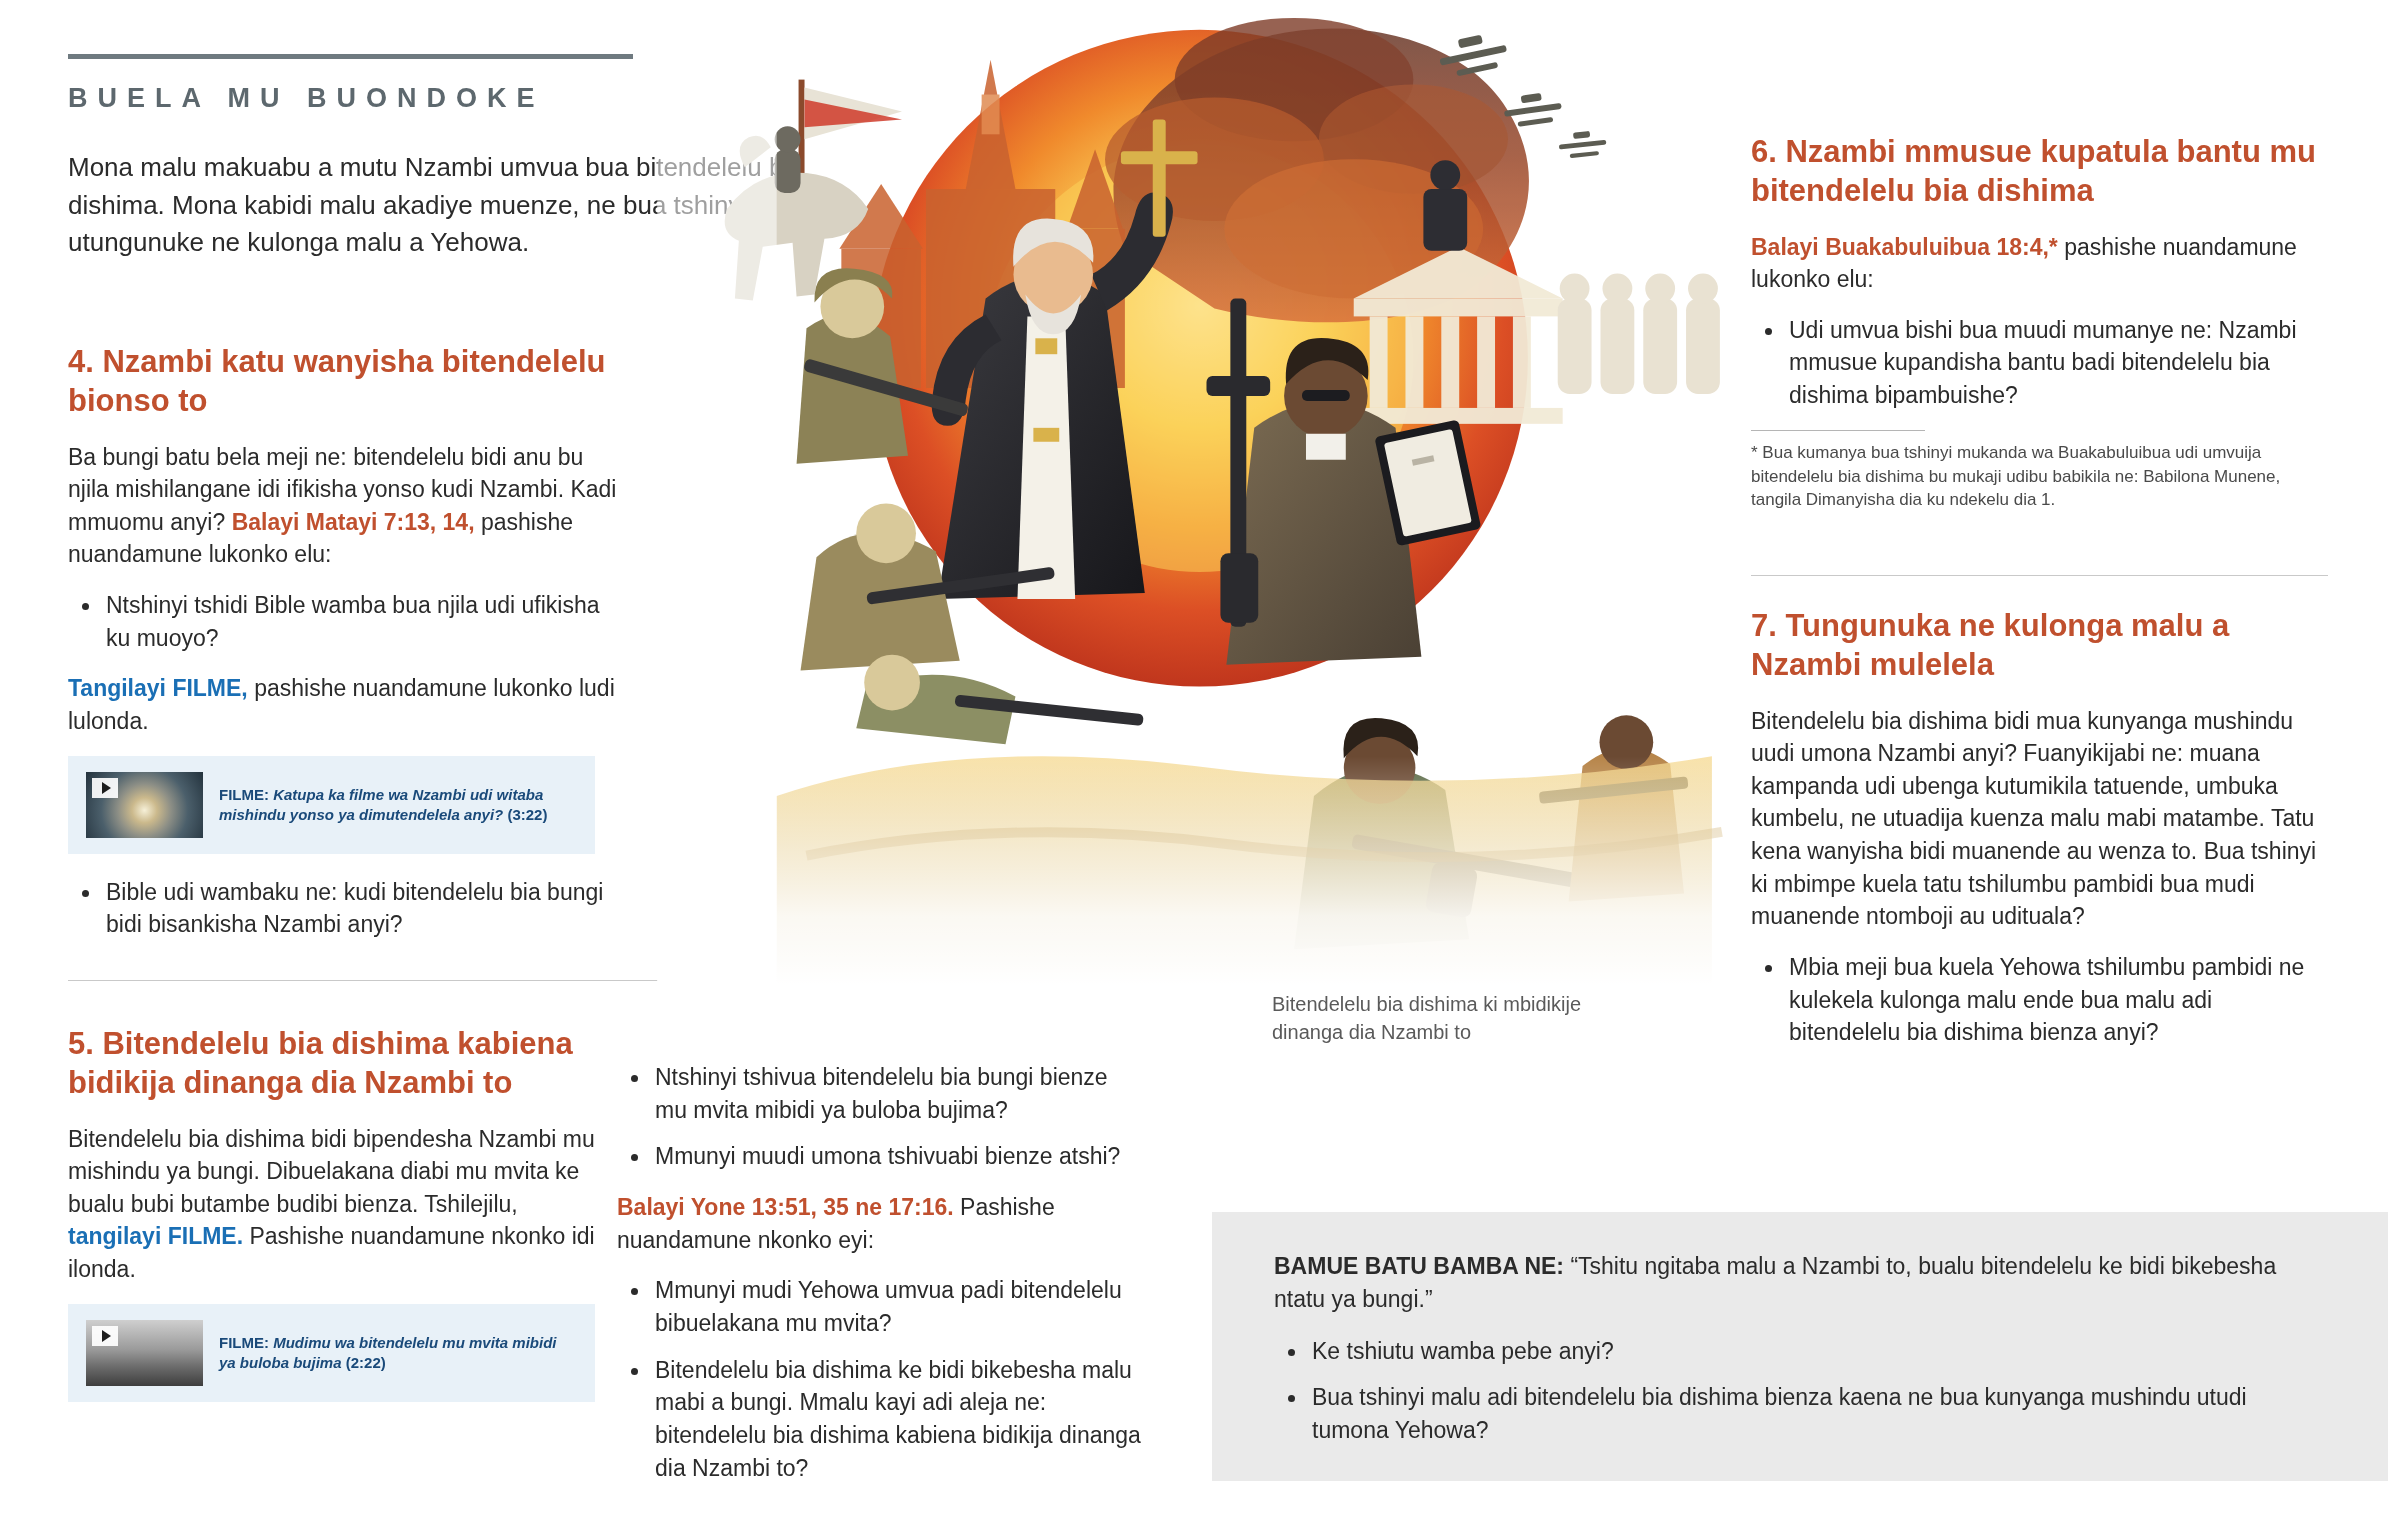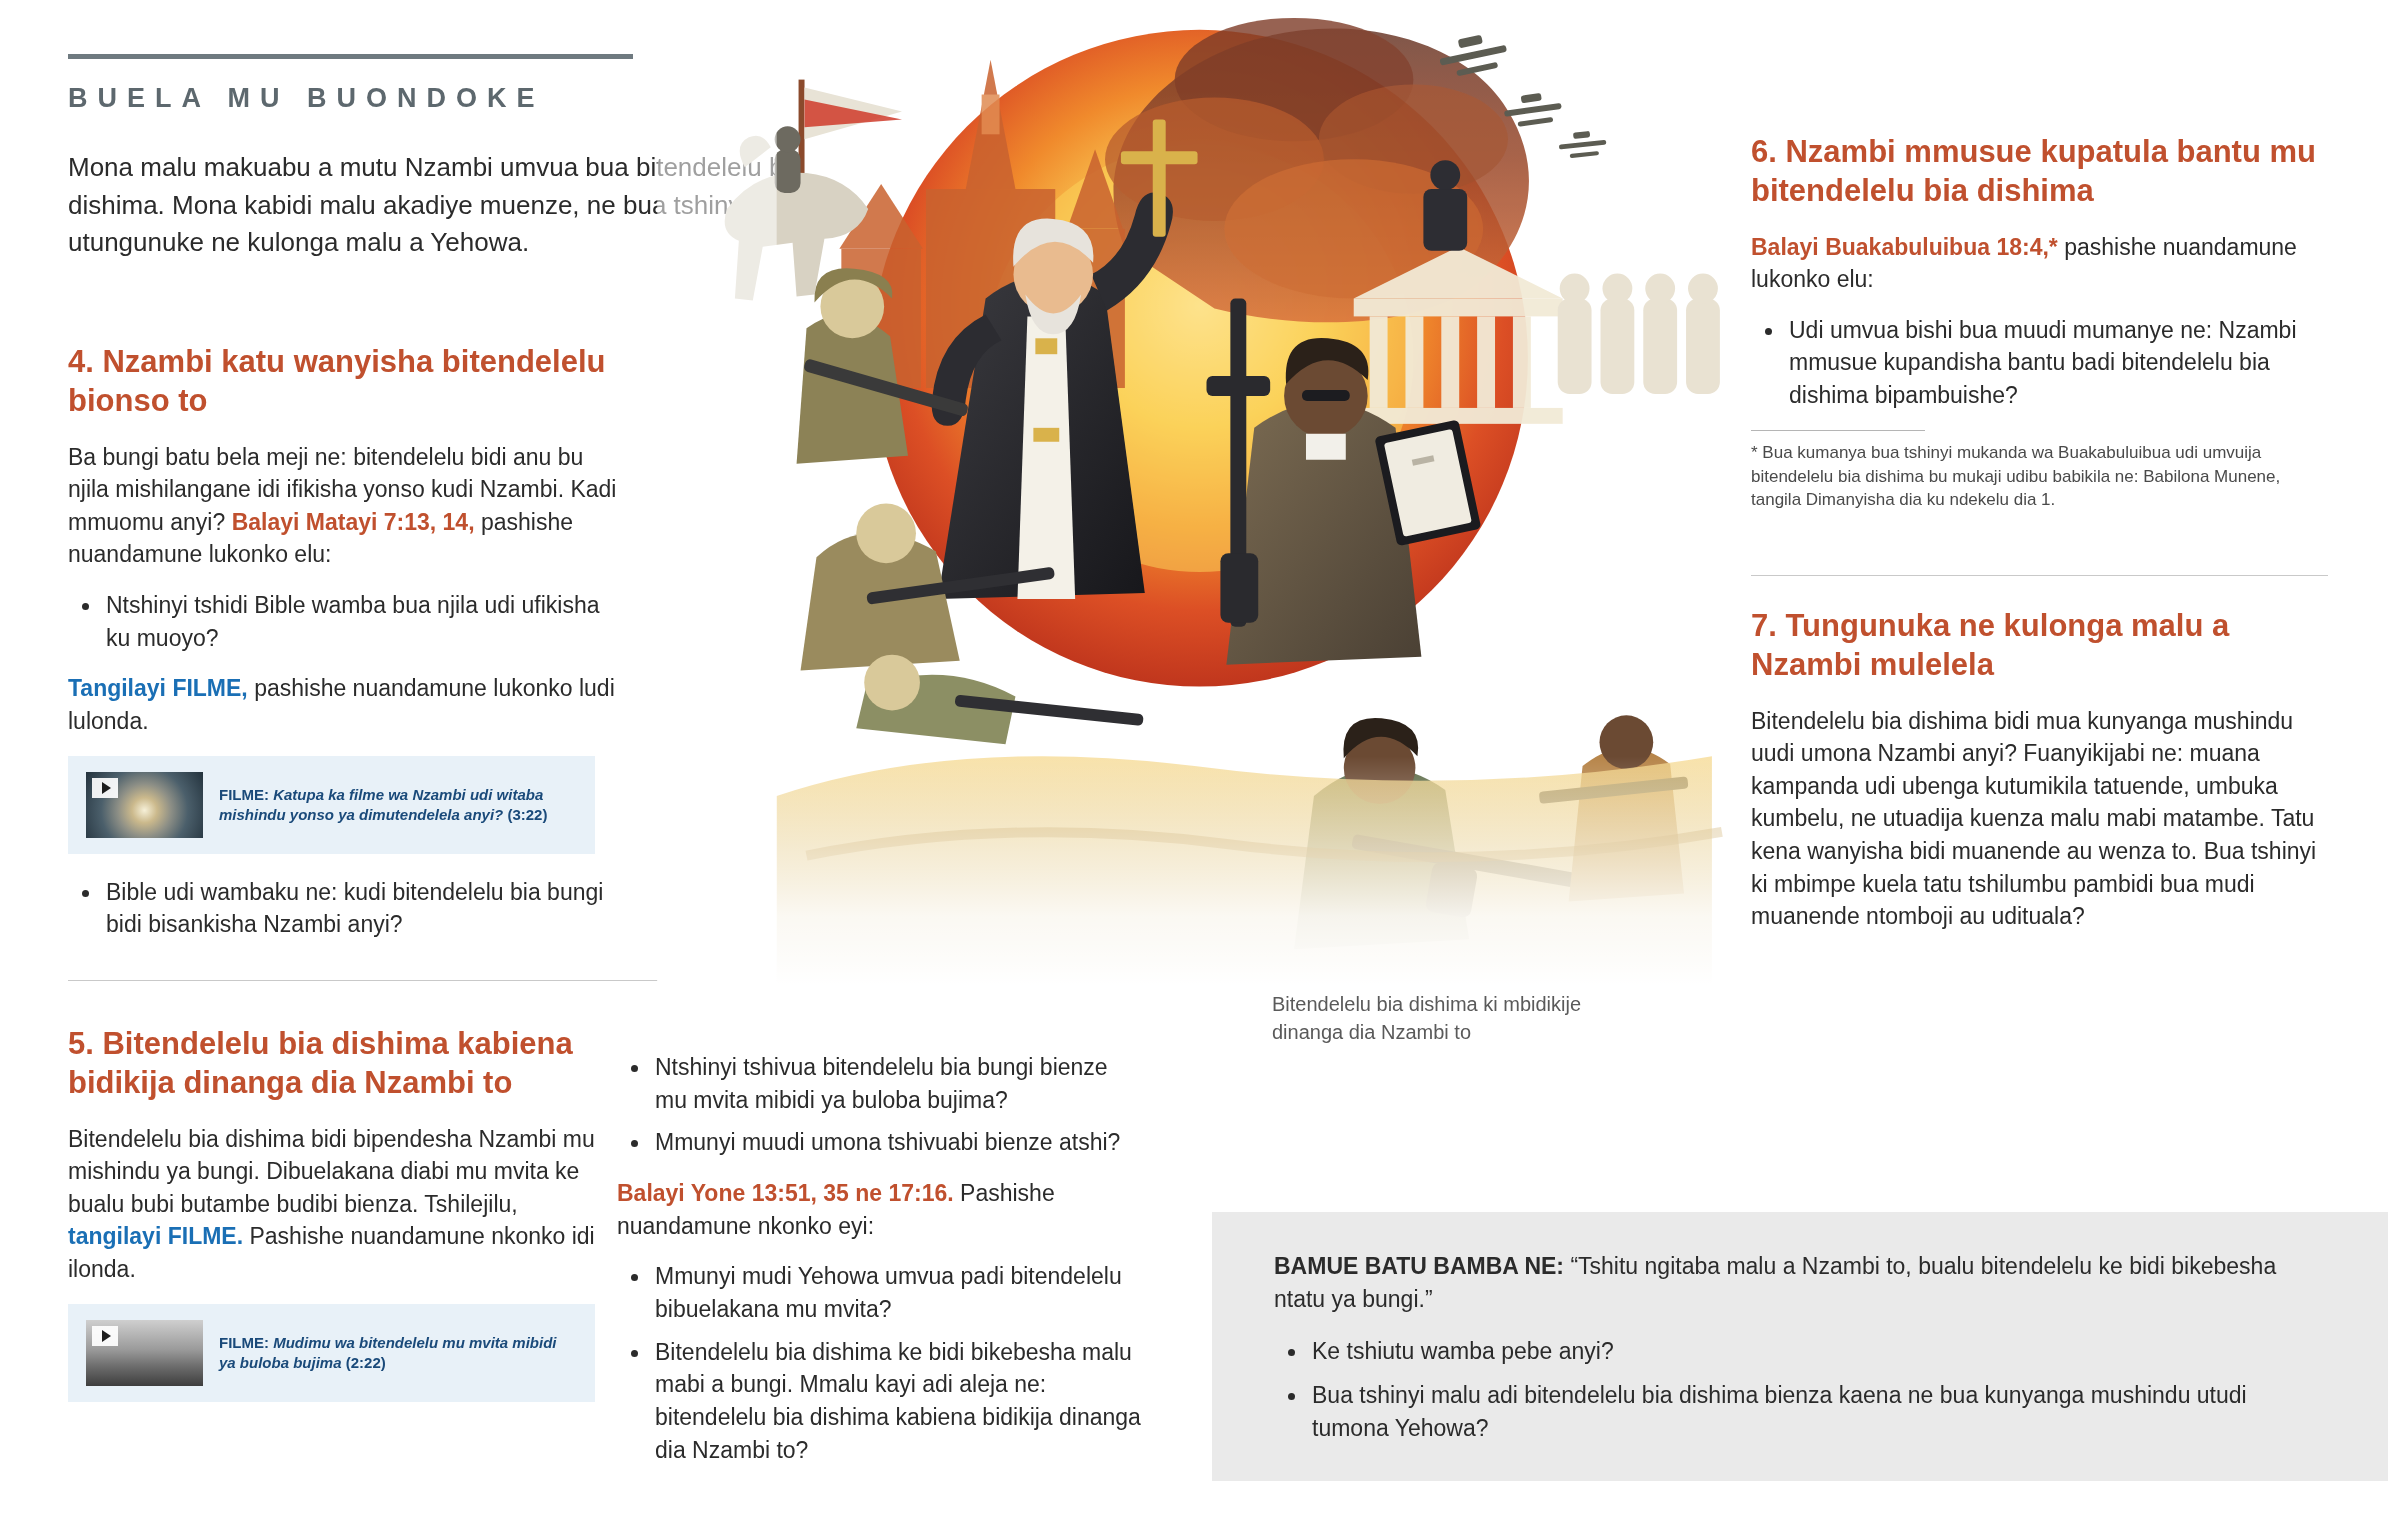--- a/index.html
+++ b/index.html
@@ -39,21 +39,21 @@
     font-weight: bold;
   }
   ul.bl {
     margin: 0 0 18px 0;
     padding-left: 34px;
   }
   ul.bl li {
     font-size: 23px;
     line-height: 1.42;
     color: #2b2b2b;
-    margin: 4px 0 10px 0;
+    margin: 14px 0 10px 0;
     padding-left: 4px;
   }
   ul.bl li::marker { font-size: 22px; }
 
   
   .masthead-rule {
     position: absolute;
     left: 68px; top: 54px;
     width: 565px; height: 5px;
     background: #6f7a80;
@@ -510,20 +510,23 @@
       <li>Udi umvua bishi bua muudi mumanye ne: Nzambi mmusue kupandisha bantu badi bitendelelu bia dishima bipambuishe?</li>
     </ul>
     <div class="fn-rule"></div>
     <p class="fn">* Bua kumanya bua tshinyi mukanda wa Buakabuluibua udi umvuija bitendelelu bia dishima bu mukaji udibu babikila ne: Babilona Munene, tangila Dimanyisha dia ku ndekelu dia 1.</p>
   </div>
 
   <div class="right-rule"></div>
   <div class="sec7">
     <h2 class="h-sec">7. Tungunuka ne kulonga malu a Nzambi mulelela</h2>
     <p class="p">Bitendelelu bia dishima bidi mua kunyanga mushindu uudi umona Nzambi anyi? Fuanyikijabi ne: muana kampanda udi ubenga kutumikila tatuende, umbuka kumbelu, ne utuadija kuenza malu mabi matambe. Tatu kena wanyisha bidi muanende au wenza to. Bua tshinyi ki mbimpe kuela tatu tshilumbu pambidi bua mudi muanende ntomboji au udituala?</p>
+    <ul class="bl">
+      <li>Mbia meji bua kuela Yehowa tshilumbu pambidi ne kulekela kulonga malu ende bua malu adi bitendelelu bia dishima bienza anyi?</li>
+    </ul>
   </div>
 
   <div class="panel">
     <p class="quote">
       <b>BAMUE BATU BAMBA NE:</b>
       <span>“Tshitu ngitaba malu a Nzambi to, bualu bitendelelu ke bidi bikebesha ntatu ya bungi.”</span>
     </p>
     <ul class="bl">
       <li>Ke tshiutu wamba pebe anyi?</li>
       <li>Bua tshinyi malu adi bitendelelu bia dishima bienza kaena ne bua kunyanga mushindu utudi tumona Yehowa?</li>

